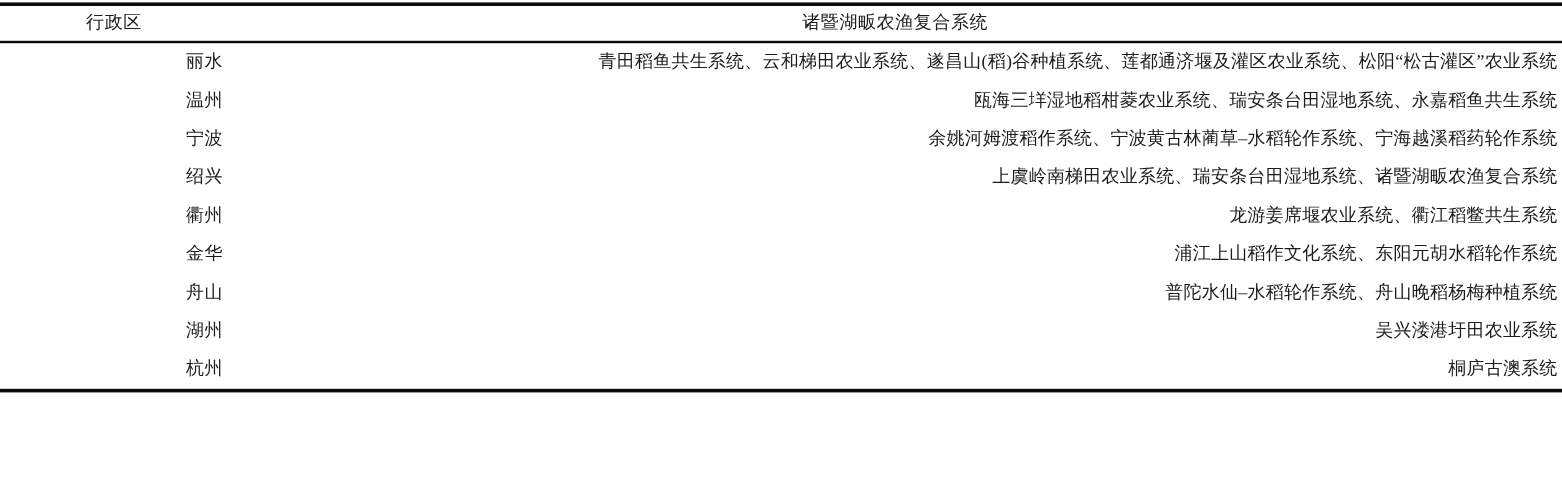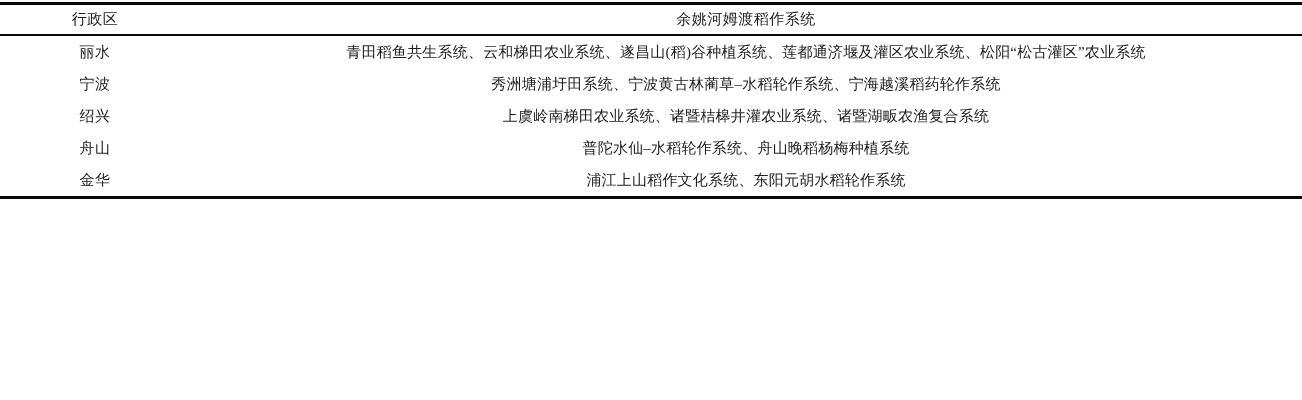--- a/index.html
+++ b/index.html
@@ -34,21 +34,21 @@
   table.three-line thead th {
     font-weight: normal;
     text-align: center;
     vertical-align: middle;
     height: 29px;
     padding: 0;
     border-bottom: 2px solid #0a0a0a;
     letter-spacing: 0.5px;
   }
   table.three-line tbody td {
-    text-align: center;
+    text-align: right;
     vertical-align: middle;
     height: 32px;
     padding: 0 4px;
     white-space: nowrap;
     overflow: hidden;
     letter-spacing: 0.2px;
   }
   table.three-line tbody td.region-cell {
     letter-spacing: 0.5px;
   }
@@ -58,39 +58,55 @@
 
 <div class="paper-table-wrap">
   <table class="three-line">
     <colgroup>
       <col class="col-region">
       <col class="col-resources">
     </colgroup>
     <thead>
       <tr>
         <th>行政区</th>
-        <th>余姚河姆渡稻作系统</th>
+        <th>诸暨湖畈农渔复合系统</th>
       </tr>
     </thead>
     <tbody id="table-body">
         <tr>
           <td class="region-cell">丽水</td>
           <td class="resources-cell">青田稻鱼共生系统、云和梯田农业系统、遂昌山(稻)谷种植系统、莲都通济堰及灌区农业系统、松阳“松古灌区”农业系统</td>
         </tr>
         <tr>
+          <td class="region-cell">温州</td>
+          <td class="resources-cell">瓯海三垟湿地稻柑菱农业系统、瑞安条台田湿地系统、永嘉稻鱼共生系统</td>
+        </tr>
+        <tr>
           <td class="region-cell">宁波</td>
-          <td class="resources-cell">秀洲塘浦圩田系统、宁波黄古林蔺草–水稻轮作系统、宁海越溪稻药轮作系统</td>
+          <td class="resources-cell">余姚河姆渡稻作系统、宁波黄古林蔺草–水稻轮作系统、宁海越溪稻药轮作系统</td>
         </tr>
         <tr>
           <td class="region-cell">绍兴</td>
-          <td class="resources-cell">上虞岭南梯田农业系统、诸暨桔槔井灌农业系统、诸暨湖畈农渔复合系统</td>
+          <td class="resources-cell">上虞岭南梯田农业系统、瑞安条台田湿地系统、诸暨湖畈农渔复合系统</td>
+        </tr>
+        <tr>
+          <td class="region-cell">衢州</td>
+          <td class="resources-cell">龙游姜席堰农业系统、衢江稻鳖共生系统</td>
+        </tr>
+        <tr>
+          <td class="region-cell">金华</td>
+          <td class="resources-cell">浦江上山稻作文化系统、东阳元胡水稻轮作系统</td>
         </tr>
         <tr>
           <td class="region-cell">舟山</td>
           <td class="resources-cell">普陀水仙–水稻轮作系统、舟山晚稻杨梅种植系统</td>
         </tr>
         <tr>
-          <td class="region-cell">金华</td>
-          <td class="resources-cell">浦江上山稻作文化系统、东阳元胡水稻轮作系统</td>
+          <td class="region-cell">湖州</td>
+          <td class="resources-cell">吴兴溇港圩田农业系统</td>
+        </tr>
+        <tr>
+          <td class="region-cell">杭州</td>
+          <td class="resources-cell">桐庐古澳系统</td>
         </tr>
       </tbody>
   </table>
 </div>
 
 </body></html>

